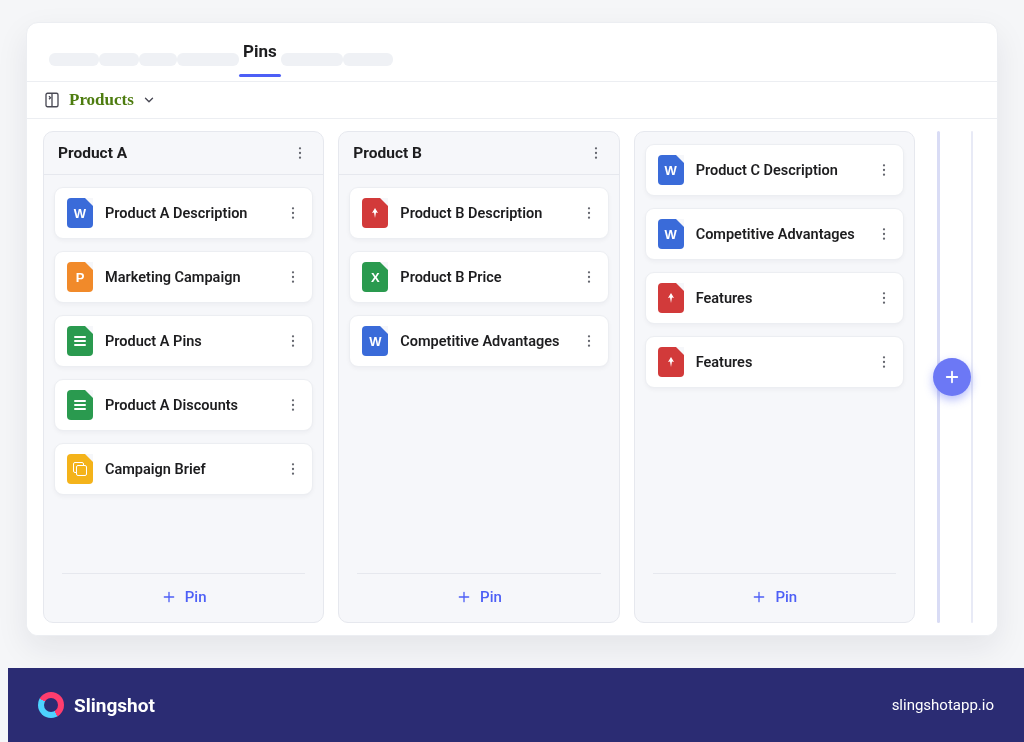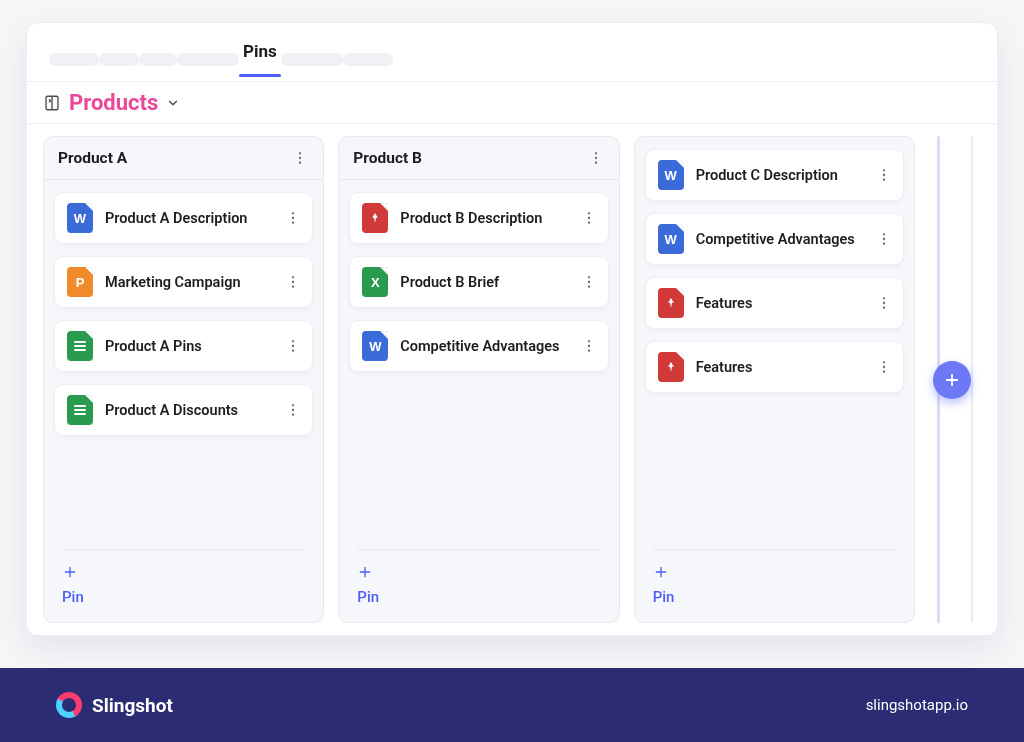--- a/index.html
+++ b/index.html
@@ -61,22 +61,23 @@
     display: flex;
     align-items: center;
     gap: 8px;
   }
   .section-icon {
     width: 18px; height: 18px;
     color: #4a4a55;
   }
   .section-title {
     font-weight: 700;
-    font-size: 22px;
-    color: #ec4899;
+    font-size: 17px;
+    color: #4d7c0f;
+    font-family: Liberation Serif, serif;
   }
   .chevron {
     color: #4a4a55;
   }
   .board {
     flex: 1;
     padding: 12px 22px 12px 16px;
     display: flex;
     gap: 14px;
     overflow: hidden;
@@ -178,27 +179,26 @@
   .glyph-doc::before, .glyph-doc::after {
     content:""; position:absolute; border:1.6px solid #fff; border-radius:2px;
     width:9px; height:9px;
   }
   .glyph-doc::before { left:0; top:0;}
   .glyph-doc::after  { right:0; bottom:0; background:#f4b31a;}
   .col-foot {
     border-top: 1px solid #e6e8ee;
     margin: 8px 18px 0 18px;
     padding: 14px 0 16px 0;
-    display:flex; justify-content:center;
+    display:flex; align-items:center; justify-content:center;
     gap:8px;
     color:#4d5ff6;
     font-size:15px;
     font-weight:500;
     cursor:pointer;
-    flex-direction:column;
   }
   .rail {
     flex-shrink: 0;
     width: 46px;
     position: relative;
     display:flex;
     align-items:center;
     justify-content:center;
   }
   .rail-line {
@@ -225,27 +225,27 @@
     border-radius: 50%;
     background:#6c78f5;
     display:flex;align-items:center;justify-content:center;
     color:#fff;
     box-shadow: 0 4px 10px rgba(77,95,246,0.4);
     z-index:2;
     cursor:pointer;
   }
   .footer {
     position: absolute;
-    left:0; right:0; bottom:0;
+    left:8px; right:0; bottom:0;
     height: 74px;
     background: #2b2c73;
     display:flex;
     align-items:center;
     justify-content:space-between;
-    padding: 0 56px;
+    padding: 0 30px;
     color:#fff;
   }
   .brand {
     display:flex; align-items:center; gap:10px;
     font-weight:700;
     font-size:19px;
   }
   .brand-mark {
     width:26px;height:26px;border-radius:50%;
     background: conic-gradient(#ff3d6e 0 150deg, #4dd3ff 150deg 300deg, #ff3d6e 300deg 360deg);
@@ -361,20 +361,33 @@
               </div>
               <span class="pin-label">Product A Discounts</span>
               <span class="kebab">
                 <svg width="16" height="16" viewBox="0 0 24 24" fill="currentColor">
                   <circle cx="12" cy="5" r="1.7"></circle>
                   <circle cx="12" cy="12" r="1.7"></circle>
                   <circle cx="12" cy="19" r="1.7"></circle>
                 </svg>
               </span>
             </div>
+            <div class="pin-card">
+              <div class="file-icon ic-doc">
+                <div class="glyph-doc"></div>
+              </div>
+              <span class="pin-label">Campaign Brief</span>
+              <span class="kebab">
+                <svg width="16" height="16" viewBox="0 0 24 24" fill="currentColor">
+                  <circle cx="12" cy="5" r="1.7"></circle>
+                  <circle cx="12" cy="12" r="1.7"></circle>
+                  <circle cx="12" cy="19" r="1.7"></circle>
+                </svg>
+              </span>
+            </div>
           </div>
           <div class="col-foot">
             <svg width="16" height="16" viewBox="0 0 24 24" fill="none" stroke="currentColor" stroke-width="2" stroke-linecap="round">
               <path d="M12 5v14M5 12h14"></path>
             </svg>
             <span>Pin</span>
           </div>
         </div>
         <div class="column">
           <div class="col-head">
@@ -402,21 +415,21 @@
                   <circle cx="12" cy="5" r="1.7"></circle>
                   <circle cx="12" cy="12" r="1.7"></circle>
                   <circle cx="12" cy="19" r="1.7"></circle>
                 </svg>
               </span>
             </div>
             <div class="pin-card">
               <div class="file-icon ic-excel">
                 <span class="glyph">X</span>
               </div>
-              <span class="pin-label">Product B Brief</span>
+              <span class="pin-label">Product B Price</span>
               <span class="kebab">
                 <svg width="16" height="16" viewBox="0 0 24 24" fill="currentColor">
                   <circle cx="12" cy="5" r="1.7"></circle>
                   <circle cx="12" cy="12" r="1.7"></circle>
                   <circle cx="12" cy="19" r="1.7"></circle>
                 </svg>
               </span>
             </div>
             <div class="pin-card">
               <div class="file-icon ic-word">

